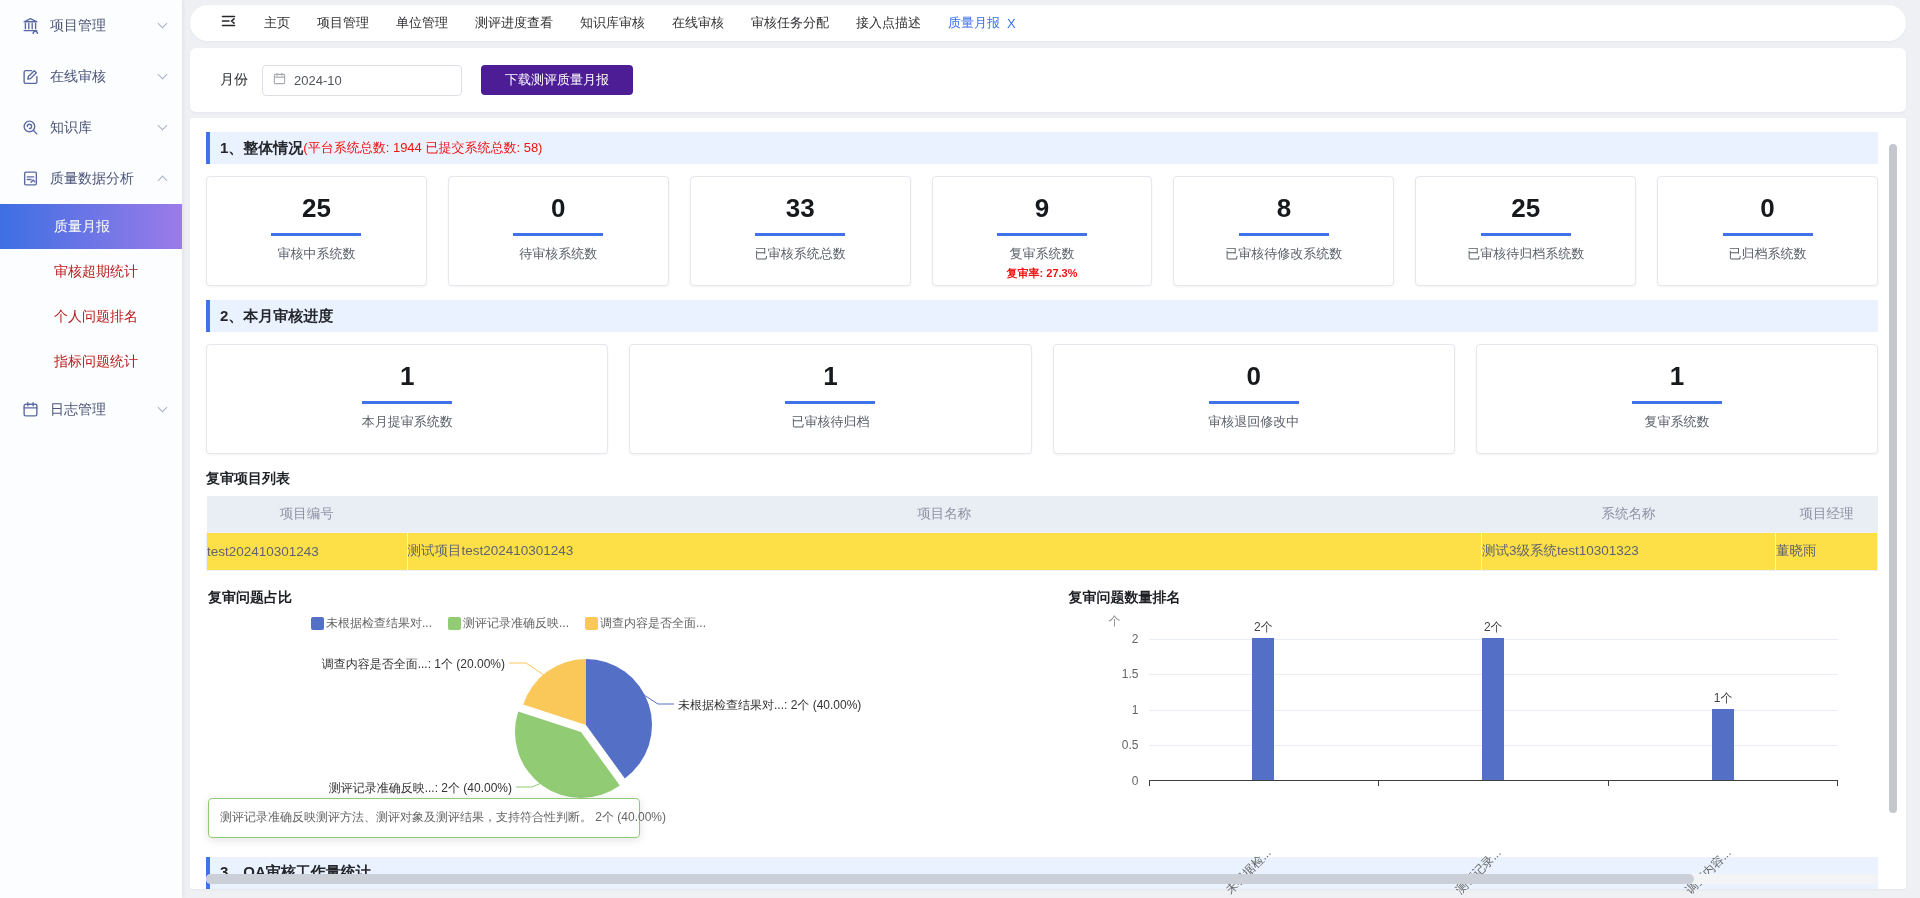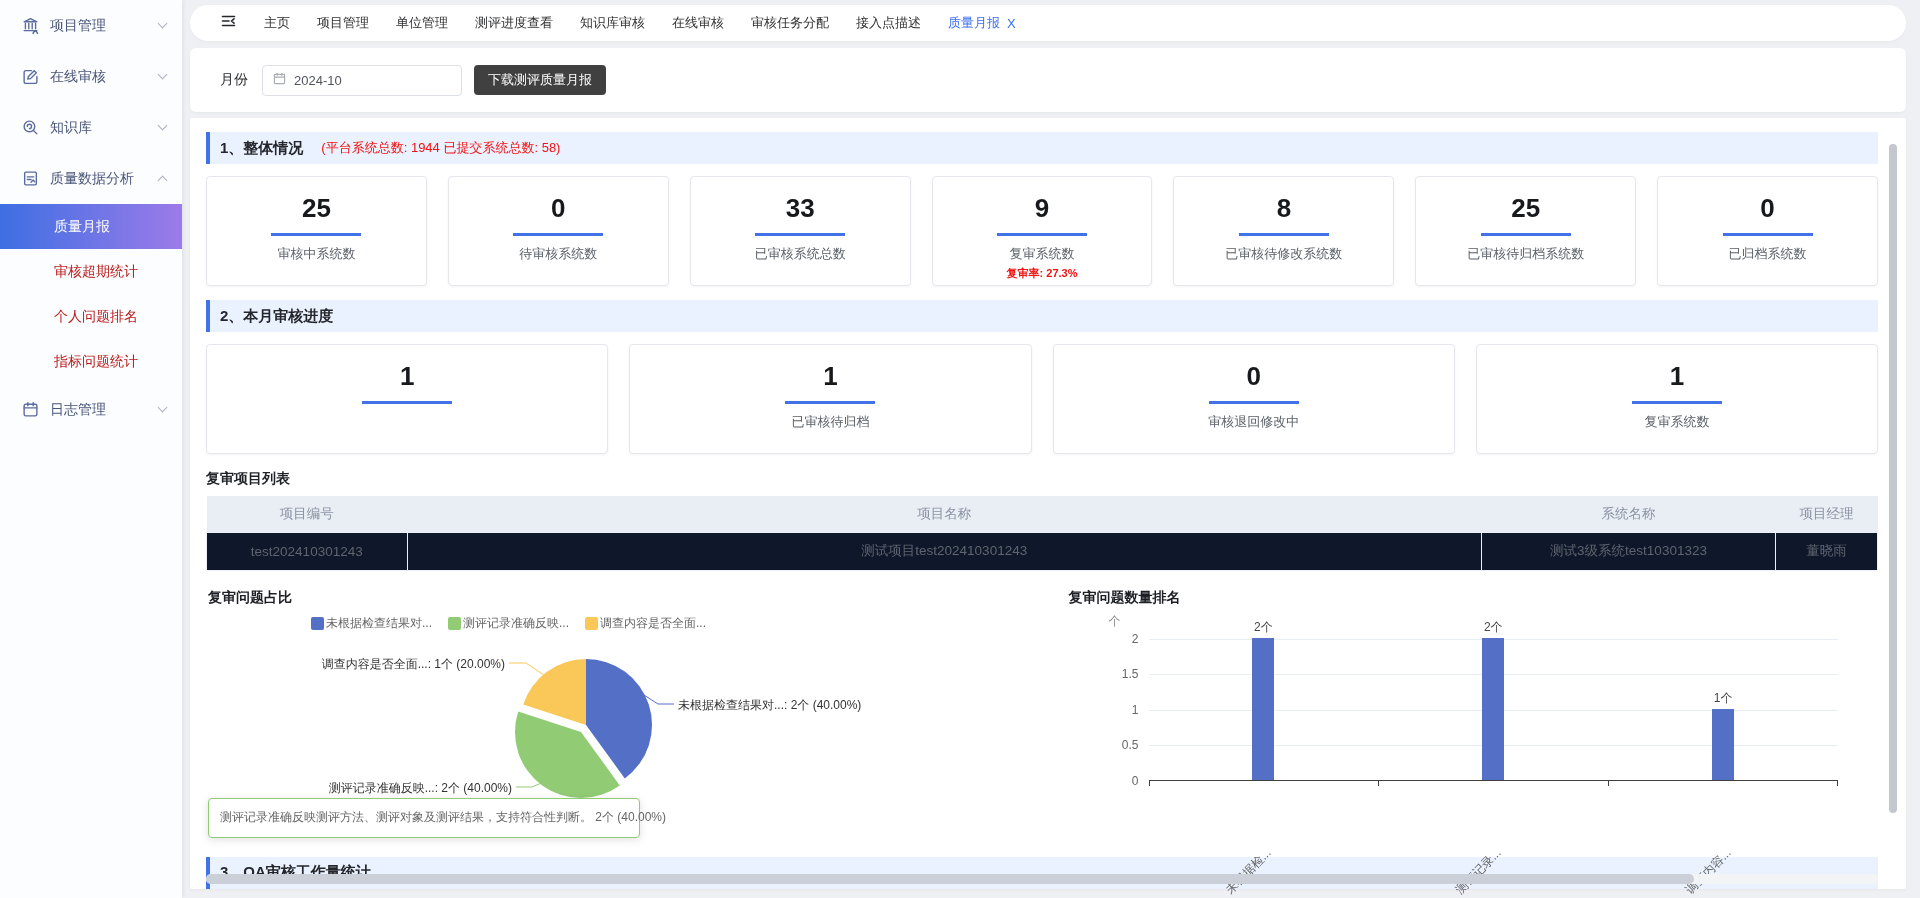--- a/index.html
+++ b/index.html
@@ -32,44 +32,44 @@
   
   .filter-card{position:absolute;left:190px;right:14px;top:48px;height:64px;background:#fff;
                border-radius:6px;display:flex;align-items:center;padding-left:30px;z-index:3;
                box-shadow:0 1px 3px rgba(0,0,0,.04)}
   .f-label{font-size:14px;color:#2a2c30;margin-right:14px}
   .date-input{width:200px;height:31px;border:1px solid #dcdfe6;border-radius:4px;background:#fff;
               display:flex;align-items:center;padding:0 10px;gap:8px}
   .date-input input{border:none;outline:none;font-size:13px;color:#51555c;width:130px;
                     font-family:"Liberation Sans","DejaVu Sans",sans-serif;background:transparent}
   .cal-svg{stroke:#a8abb2;fill:none;stroke-width:1.2}
-  .btn-primary{margin-left:12px;height:30px;padding:0 14px;background:#404040;border:none;border-radius:4px;
+  .btn-primary{margin-left:19px;height:30px;padding:0 24px;background:#4c1d95;border:none;border-radius:4px;
                color:#fff;font-size:13px;cursor:pointer;font-family:"Liberation Sans","DejaVu Sans",sans-serif}
 
   
   .main-card{position:absolute;left:190px;right:14px;top:118px;bottom:9px;background:#fff;border-radius:2px;
              padding:14px 28px 0 16px;box-shadow:0 1px 3px rgba(0,0,0,.04)}
   .section-bar{height:32px;background:#e9f2fe;border-left:4px solid #4272e8;display:flex;
                align-items:center;padding-left:10px}
   .section-title{font-size:15px;font-weight:bold;color:#24262b}
-  .section-note{font-size:13px;color:#f31212;margin-left:18px}
+  .section-note{font-size:13px;color:#f31212;margin-left:0}
   .cards-row{display:flex;gap:21px;margin-top:12px}
   .stat-card{flex:1;height:110px;background:#fff;border:1px solid #e5e7ec;border-radius:4px;
              box-shadow:0 1px 3px rgba(0,0,0,.05);text-align:center;padding-top:16px}
   .stat-value{font-size:26px;font-weight:bold;color:#17191d}
   .stat-line{width:90px;height:3px;background:#4272e8;margin:9px auto 9px}
   .stat-label{font-size:13px;color:#5b6069}
   .stat-extra{font-size:11px;color:#f31212;margin-top:3px;font-weight:bold}
   .sec2{margin-top:14px}
 
   
   .rv-title{font-size:14px;font-weight:bold;color:#1f2227;margin:16px 0 8px}
   table.rv{width:100%;border-collapse:collapse;table-layout:fixed}
   table.rv th{background:#e9edf4;height:36px;font-size:13.5px;color:#8b93a3;font-weight:normal;text-align:center}
-  table.rv td{height:38px;text-align:center;font-size:13.5px;color:#5f646e;background:#0f172a;
+  table.rv td{height:38px;font-size:13.5px;color:#5f646e;background:#fde047;
               border:1px solid #edf0f6}
 
   
   .charts-row{display:flex;margin-top:14px;height:262px}
   .chart-left{width:48%;position:relative}
   .chart-right{width:52%;position:relative}
   .chart-title{position:absolute;top:4px;left:2px;font-size:14px;font-weight:bold;color:#1d1f24}
   .legend{position:absolute;top:30px;left:105px;display:flex;gap:16px;align-items:center}
   .legend-item{display:flex;align-items:center;gap:2px;font-size:12px;color:#666;cursor:pointer}
   .swatch{width:13px;height:13px;border-radius:2px}
@@ -242,20 +242,21 @@
     </div>
   </div>
 
   <div class="section-bar sec2">
     <span class="section-title">2、本月审核进度</span>
   </div>
   <div class="cards-row">
     <div class="stat-card">
       <div class="stat-value">1</div>
       <div class="stat-line"></div>
+      <div class="stat-label">本月提审系统数</div>
     </div>
     <div class="stat-card">
       <div class="stat-value">1</div>
       <div class="stat-line"></div>
       <div class="stat-label">已审核待归档</div>
     </div>
     <div class="stat-card">
       <div class="stat-value">0</div>
       <div class="stat-line"></div>
       <div class="stat-label">审核退回修改中</div>

